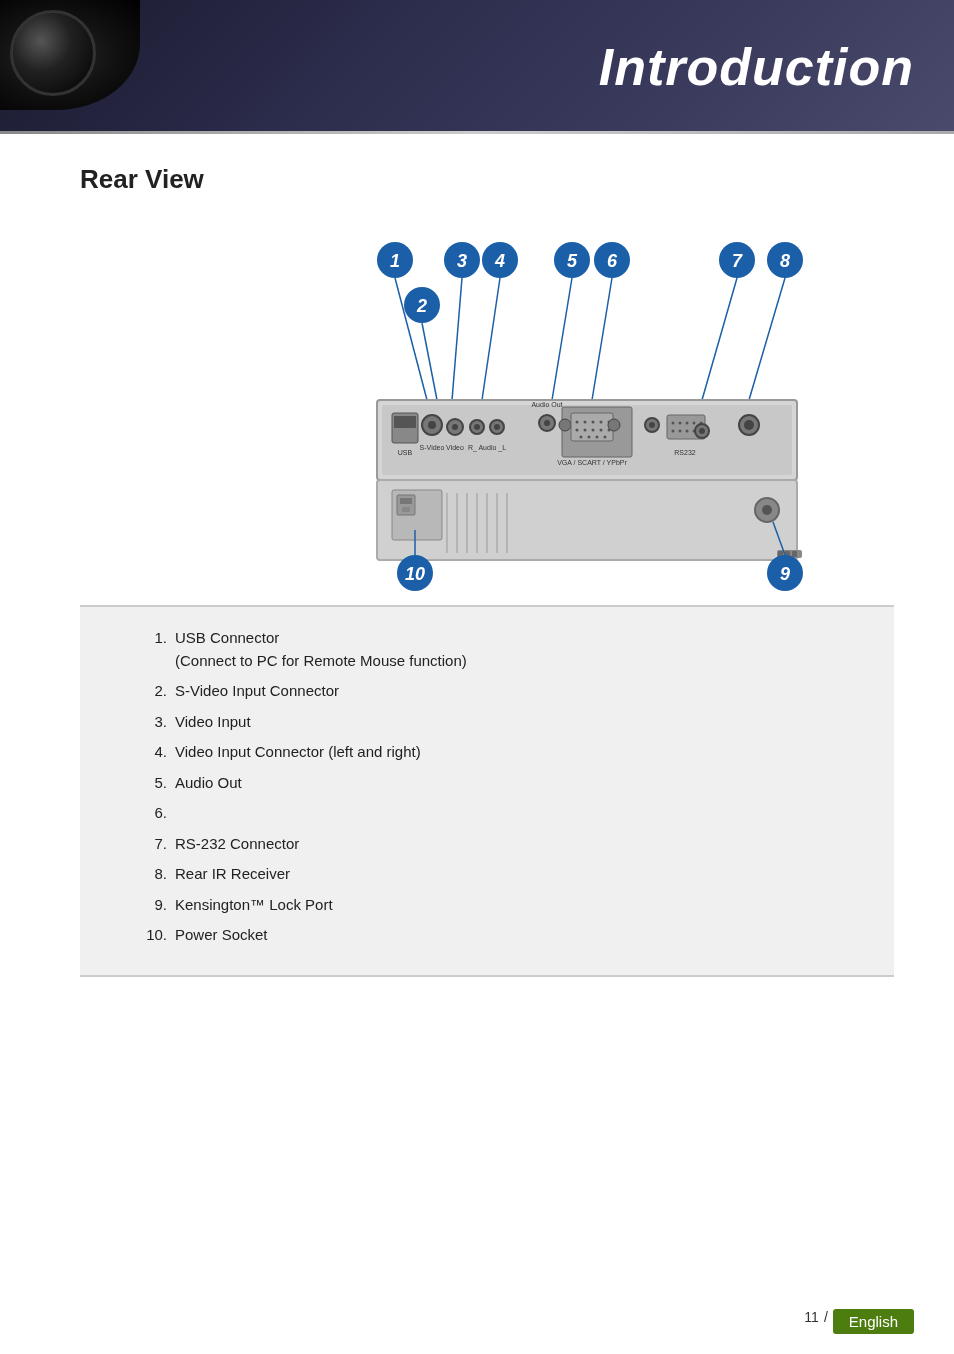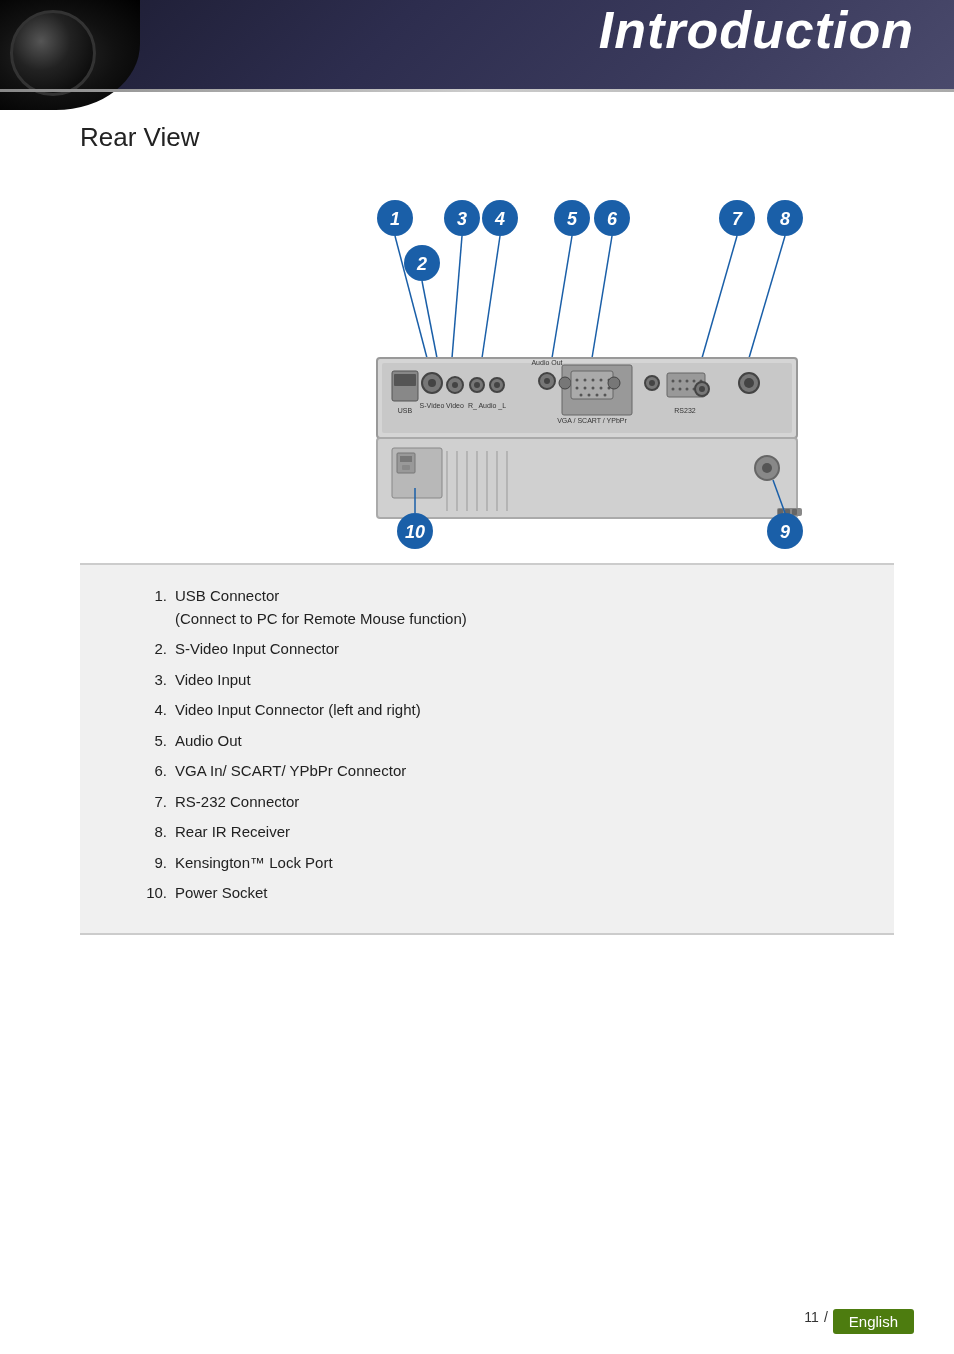--- a/index.html
+++ b/index.html
@@ -8,24 +8,25 @@
       min-height: 1354px;
       background: #ffffff;
       font-family: Arial, Helvetica, sans-serif;
       position: relative;
       overflow-x: hidden;
     }
 
     
     .header {
       width: 100%;
-      height: 92px;
+      height: 134px;
       background: linear-gradient(135deg, #1a1a2e 0%, #2d2d4e 40%, #3a3a5c 70%, #4a4a6c 100%);
       position: relative;
       display: flex;
+      align-items: center;
       justify-content: flex-end;
     }
     .header-lens {
       position: absolute;
       left: 0;
       top: 0;
       width: 140px;
       height: 110px;
       background: radial-gradient(ellipse at 40% 50%, #2a2a2a 0%, #111 50%, #000 100%);
       border-radius: 0 0 60% 0;
@@ -57,21 +58,21 @@
       background: linear-gradient(to right, #888, #ccc, #aaa);
     }
 
     
     .main-content {
       padding: 30px 60px 30px 80px;
     }
 
     .section-title {
       font-size: 26px;
-      font-weight: normal;
+      font-weight: bold;
       color: #222;
       margin-bottom: 20px;
     }
 
     
     .description-box {
       background: #f0f0f0;
       border-top: 2px solid #ccc;
       border-bottom: 2px solid #ccc;
       padding: 20px 40px 20px 60px;
@@ -311,21 +312,20 @@
         <span>Video Input Connector (left and right)</span>
       </li>
 
       <li>
         <span class="num">5.</span>
         <span>Audio Out</span>
       </li>
 
       <li>
         <span class="num">6.</span>
-        <span>VGA In/ SCART/ YPbPr Connector</span>
       </li>
 
       <li>
         <span class="num">7.</span>
         <span>RS-232 Connector</span>
       </li>
 
       <li>
         <span class="num">8.</span>
         <span>Rear IR Receiver</span>

